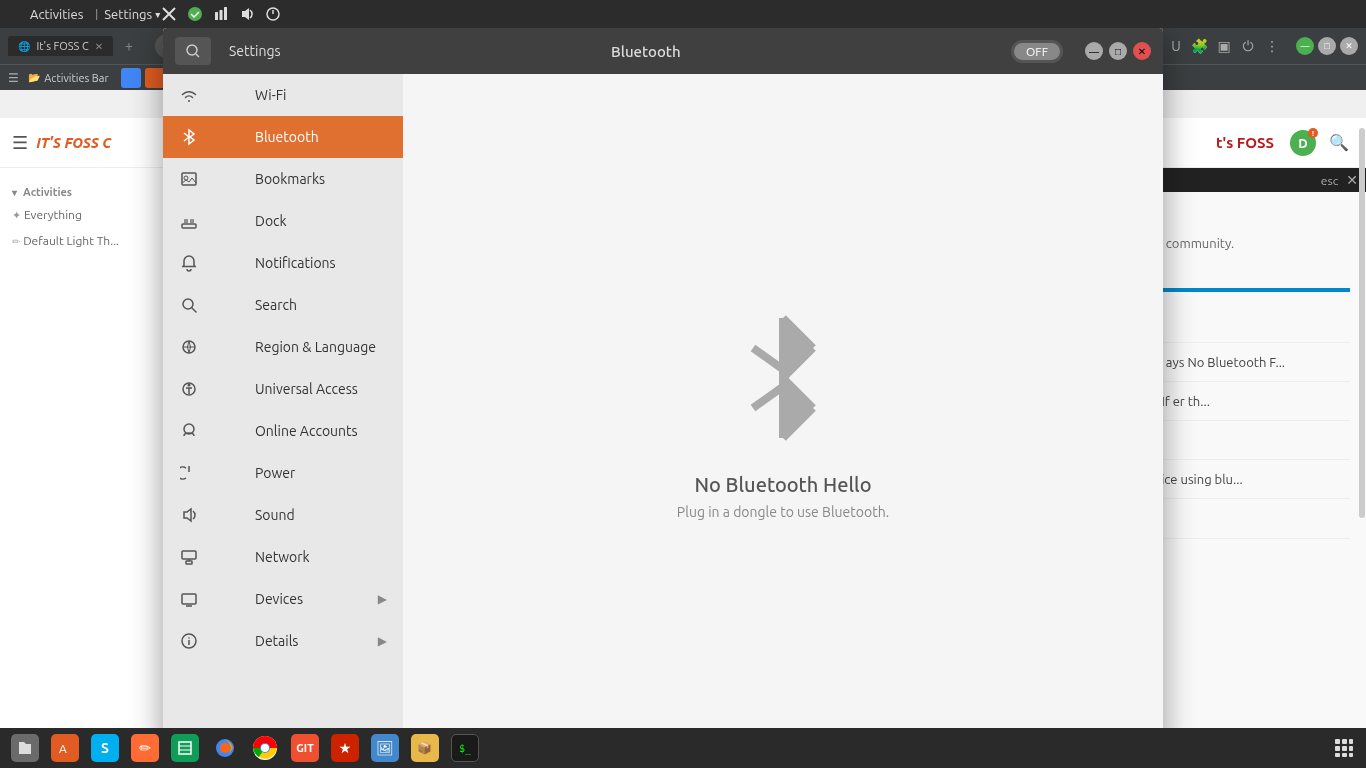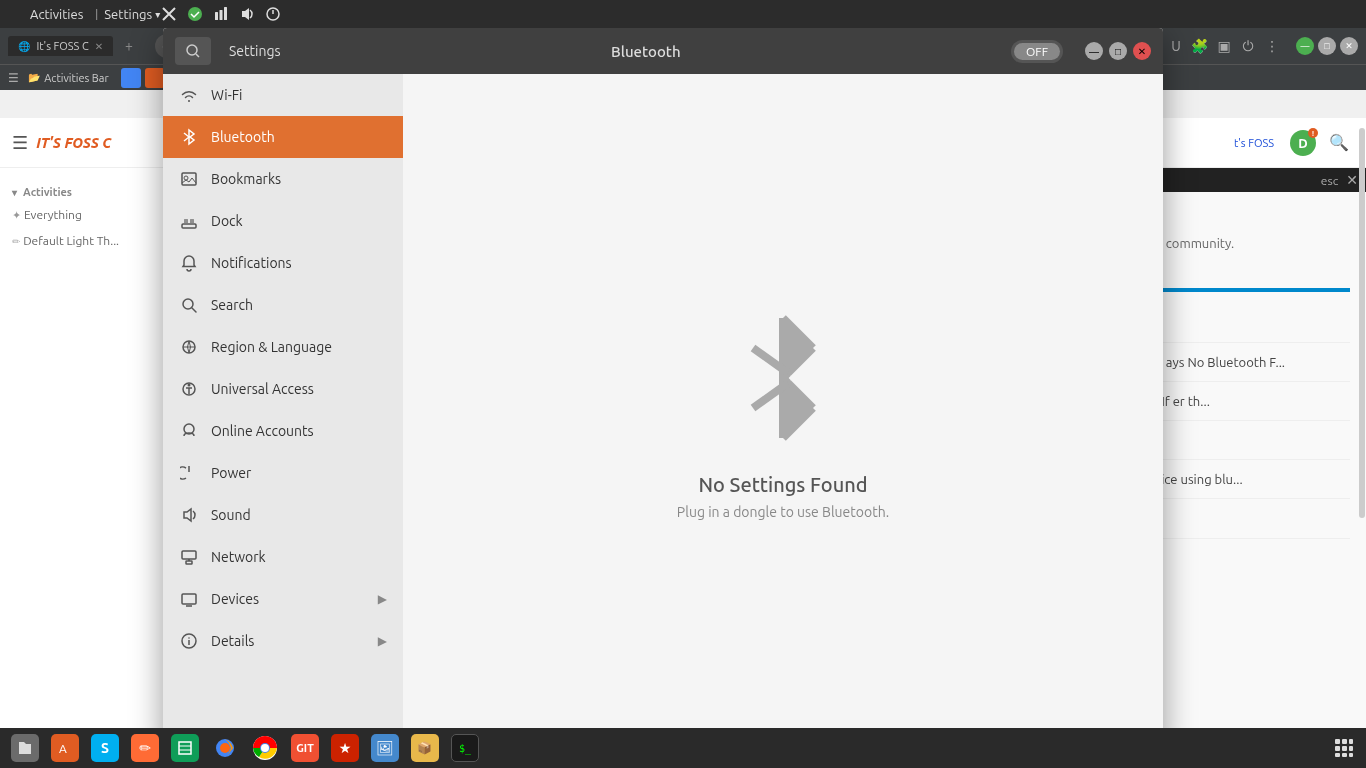--- a/index.html
+++ b/index.html
@@ -130,21 +130,21 @@
     
     .settings-sidebar {
       width: 240px; background: #e8e8e8; overflow-y: auto; flex-shrink: 0;
     }
     .settings-item {
       display: flex; align-items: center; gap: 12px; padding: 11px 16px; cursor: pointer; font-size: 14px; color: #333;
     }
     .settings-item.active { background: #e07030; color: #fff; }
     .settings-item.active .si-icon { color: #fff; }
     .si-icon { width: 20px; height: 20px; display: flex; align-items: center; justify-content: center; color: #555; font-size: 16px; flex-shrink: 0; }
-    .si-label { font-size: 14px; }
+    .si-label { font-size: 14px; margin-left: 44px; }
     .si-arrow { margin-left: auto; color: #888; font-size: 12px; }
 
     
     .settings-main {
       flex: 1; background: #f5f5f5; display: flex; flex-direction: column; align-items: center; justify-content: center;
       padding: 40px;
     }
     .bt-icon { width: 150px; height: 150px; display: flex; align-items: center; justify-content: center; margin-bottom: 20px; }
     .bt-icon svg { width: 140px; height: 140px; }
     .no-bt-title { font-size: 20px; font-weight: 500; color: #555; margin-bottom: 8px; }
@@ -310,21 +310,21 @@
           <span>+</span>
           <span>Create Topic</span>
         </button>
       </div>
     </div>
 
     <div class="forum-right">
       <div class="right-panel-header">
         <span style="font-size:12px;color:#888;">ect Tracker</span>
         <div style="flex:1;"></div>
-        <span style="font-size:11px;font-weight:400;color:#1d4ed8;">t's FOSS</span>
+        <span style="font-size:15px;font-weight:700;color:#b91c1c;">t's FOSS</span>
         <div style="width:26px;height:26px;border-radius:50%;background:#4caf50;display:flex;align-items:center;justify-content:center;color:#fff;font-size:13px;font-weight:600;cursor:pointer;margin-left:8px;position:relative;">
           D
           <span style="position:absolute;top:-2px;right:-2px;width:10px;height:10px;background:#e05c22;border-radius:50%;display:flex;align-items:center;justify-content:center;font-size:7px;color:#fff;">!</span>
         </div>
         <div style="width:22px;height:22px;display:flex;align-items:center;justify-content:center;cursor:pointer;color:#888;margin-left:4px;">🔍</div>
       </div>
 
       <div class="esc-bar">
         <span class="esc-label">esc</span>
         <span class="close-esc">✕</span>
@@ -559,21 +559,21 @@
           <line x1="80" y1="40" x2="55" y2="65" stroke="#aaa" stroke-width="8"></line>
           <line x1="55" y1="65" x2="50" y2="70" stroke="#aaa" stroke-width="8"></line>
           <line x1="50" y1="70" x2="55" y2="75" stroke="#aaa" stroke-width="8"></line>
           <line x1="55" y1="75" x2="80" y2="100" stroke="#aaa" stroke-width="8"></line>
           <line x1="80" y1="100" x2="50" y2="130" stroke="#aaa" stroke-width="8"></line>
           <line x1="50" y1="10" x2="50" y2="130" stroke="#aaa" stroke-width="8"></line>
           <line x1="20" y1="40" x2="55" y2="65" stroke="#aaa" stroke-width="8"></line>
           <line x1="20" y1="100" x2="55" y2="75" stroke="#aaa" stroke-width="8"></line>
         </svg>
       </div>
-      <div class="no-bt-title">No Settings Found</div>
+      <div class="no-bt-title">No Bluetooth Hello</div>
       <div class="no-bt-desc">Plug in a dongle to use Bluetooth.</div>
     </div>
   </div>
 </div>
 
 <div class="taskbar-bottom">
 
   <div class="dock-item">
     <div style="width:28px;height:28px;background:#6b6b6b;border-radius:5px;display:flex;align-items:center;justify-content:center;">
       <svg width="18" height="18" viewBox="0 0 18 18">

